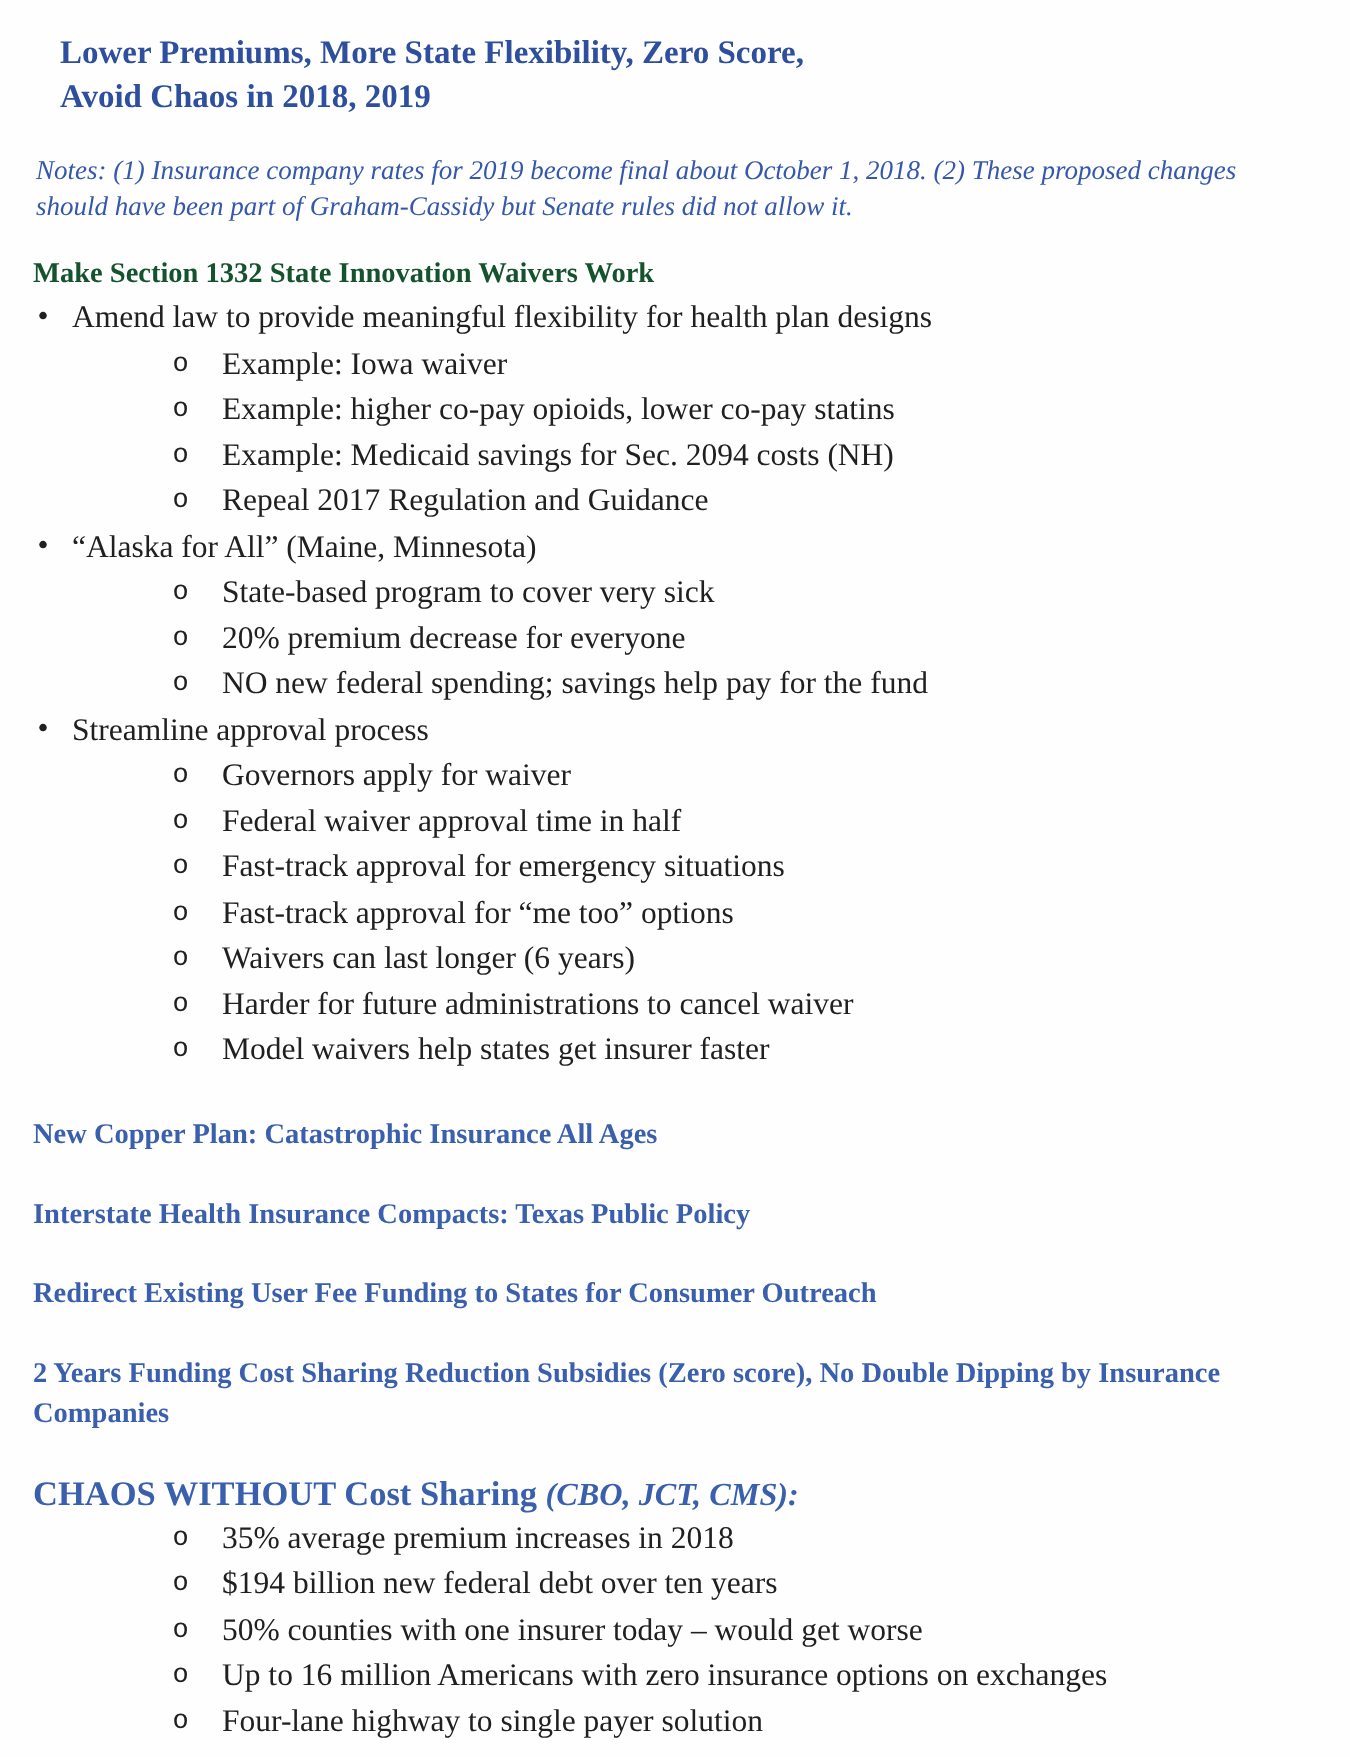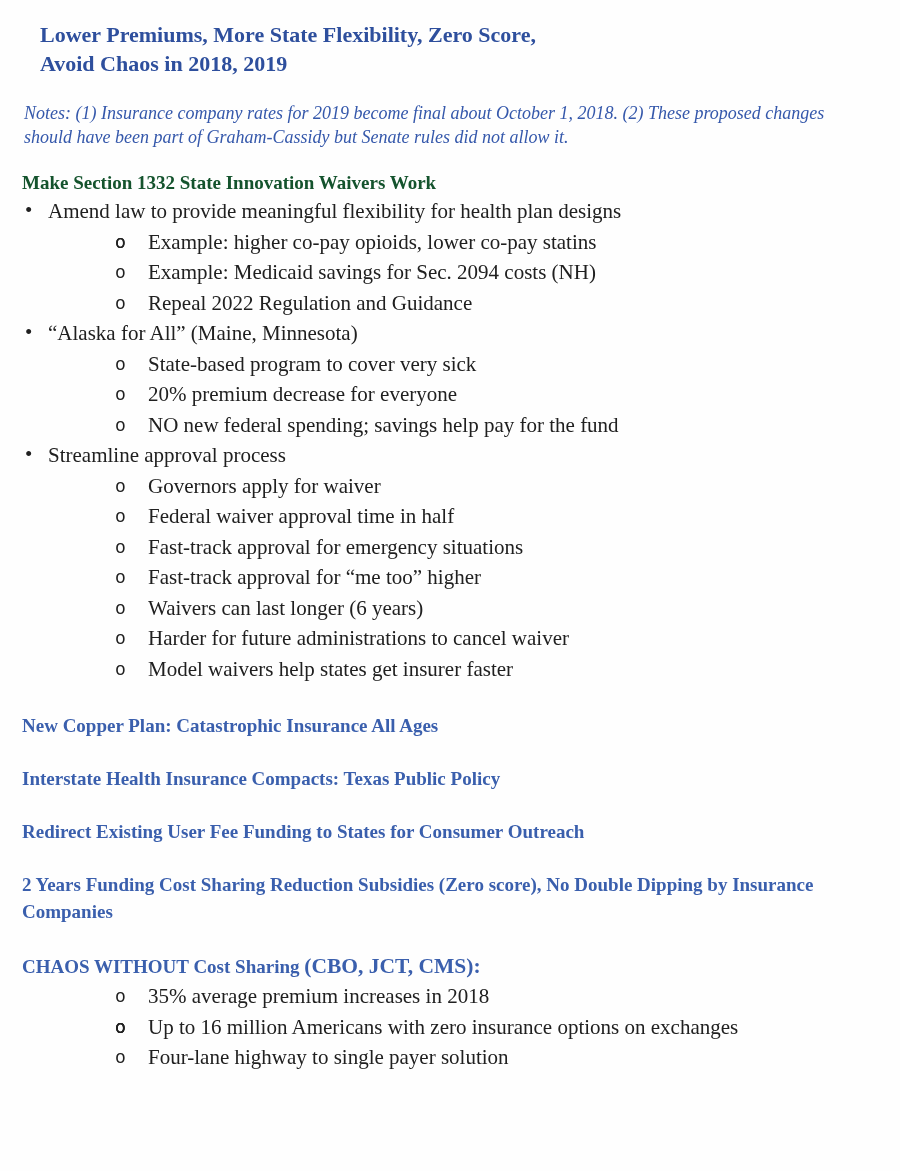--- a/index.html
+++ b/index.html
@@ -71,22 +71,22 @@
     top: 1px;
     font-family: "Liberation Mono", monospace;
     font-size: 18px;
   }
   .chaos-heading {
     margin: 26px 26px 0 22px;
     font-weight: bold;
     line-height: 28px;
     color: #3a5fad;
   }
-  .chaos-heading .small-part { font-size: 19px; }
-  .chaos-heading .big-part { font-size: 21.5px; }
+  .chaos-heading .small-part { font-size: 23px; }
+  .chaos-heading .big-part { font-size: 21.5px; font-style: italic; }
 </style>
 </head>
 <body>
 
 <div class="page">
 
   <div class="doc-title">
     <div>Lower Premiums, More State Flexibility, Zero Score,</div>
     <div>Avoid Chaos in 2018, 2019</div>
   </div>
@@ -94,32 +94,33 @@
   <p class="notes">Notes: (1) Insurance company rates for 2019 become final about October 1, 2018. (2) These proposed changes should have been part of Graham-Cassidy but Senate rules did not allow it.</p>
 
   <h2 class="sec-heading">Make Section 1332 State Innovation Waivers Work</h2>
 
   <div class="l1">
     <span class="glyph">•</span>
     <span>Amend law to provide meaningful flexibility for health plan designs</span>
   </div>
   <div class="l2">
     <span class="glyph">o</span>
+    <span>Example: Iowa waiver</span>
   </div>
   <div class="l2">
     <span class="glyph">o</span>
     <span>Example: higher co-pay opioids, lower co-pay statins</span>
   </div>
   <div class="l2">
     <span class="glyph">o</span>
     <span>Example: Medicaid savings for Sec. 2094 costs (NH)</span>
   </div>
   <div class="l2">
     <span class="glyph">o</span>
-    <span>Repeal 2022 Regulation and Guidance</span>
+    <span>Repeal 2017 Regulation and Guidance</span>
   </div>
 
   <div class="l1">
     <span class="glyph">•</span>
     <span>“Alaska for All” (Maine, Minnesota)</span>
   </div>
   <div class="l2">
     <span class="glyph">o</span>
     <span>State-based program to cover very sick</span>
   </div>
@@ -143,21 +144,21 @@
   <div class="l2">
     <span class="glyph">o</span>
     <span>Federal waiver approval time in half</span>
   </div>
   <div class="l2">
     <span class="glyph">o</span>
     <span>Fast-track approval for emergency situations</span>
   </div>
   <div class="l2">
     <span class="glyph">o</span>
-    <span>Fast-track approval for “me too” higher</span>
+    <span>Fast-track approval for “me too” options</span>
   </div>
   <div class="l2">
     <span class="glyph">o</span>
     <span>Waivers can last longer (6 years)</span>
   </div>
   <div class="l2">
     <span class="glyph">o</span>
     <span>Harder for future administrations to cancel waiver</span>
   </div>
   <div class="l2">
@@ -172,23 +173,25 @@
 
   <h2 class="chaos-heading">
     <span class="small-part">CHAOS WITHOUT Cost Sharing </span><span class="big-part">(CBO, JCT, CMS):</span>
   </h2>
   <div class="l2">
     <span class="glyph">o</span>
     <span>35% average premium increases in 2018</span>
   </div>
   <div class="l2">
     <span class="glyph">o</span>
-  </div>
-  <div class="l2">
-    <span class="glyph">o</span>
+    <span>$194 billion new federal debt over ten years</span>
+  </div>
+  <div class="l2">
+    <span class="glyph">o</span>
+    <span>50% counties with one insurer today – would get worse</span>
   </div>
   <div class="l2">
     <span class="glyph">o</span>
     <span>Up to 16 million Americans with zero insurance options on exchanges</span>
   </div>
   <div class="l2">
     <span class="glyph">o</span>
     <span>Four-lane highway to single payer solution</span>
   </div>
 

